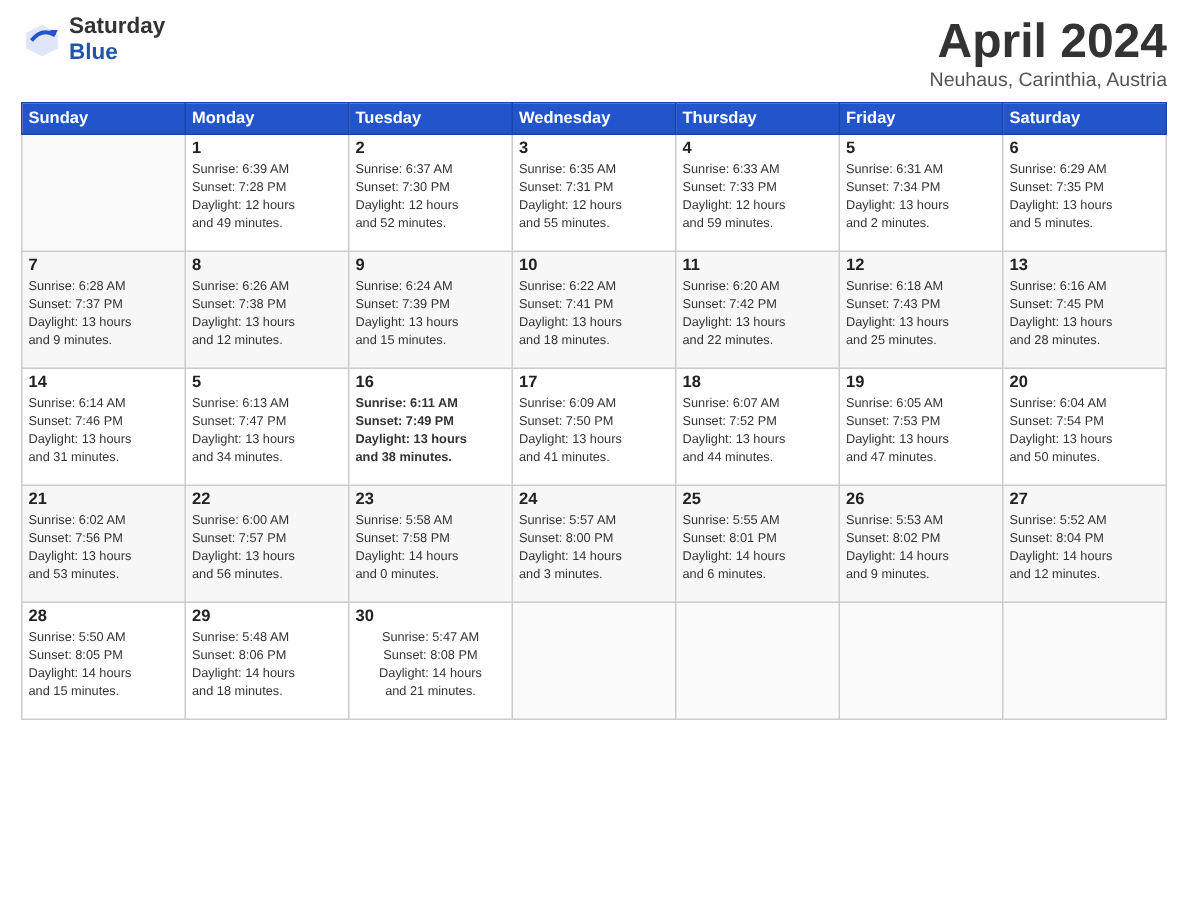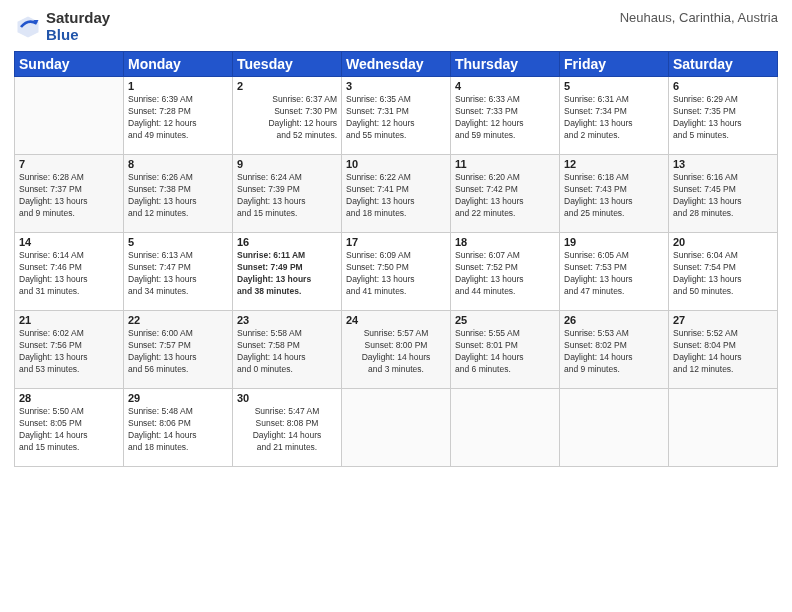--- a/index.html
+++ b/index.html
@@ -61,21 +61,21 @@
       margin-left: 19px;
     }
     table {
       width: 100%;
       border-collapse: collapse;
       table-layout: fixed;
     }
     thead tr th {
       background: #2255cc;
       color: #fff;
-      font-size: 14px;
+      font-size: 11px;
       font-weight: bold;
       padding: 4px 4px;
       text-align: left;
       border: 1px solid #1a44aa;
     }
     tbody tr td {
       border: 1px solid #ccc;
       vertical-align: top;
       padding: 3px 4px;
       font-size: 9px;
@@ -112,20 +112,21 @@
         <polygon points="16,4 28,10 28,22 16,28 4,22 4,10" fill="#2255cc" opacity="0.15"></polygon>
         <path d="M8 16 Q16 6 26 12" stroke="#2255cc" stroke-width="3" fill="none"></path>
         <path d="M26 12 L22 8 L28 8 Z" fill="#2255cc"></path>
       </svg>
       <div class="logo-text">
         <span class="logo-general">Saturday</span>
         <span class="logo-blue">Blue</span>
       </div>
     </div>
     <div class="title-block">
+      <div class="month-title">April 2024</div>
       <div class="location">Neuhaus, Carinthia, Austria</div>
     </div>
   </div>
 
   <table>
     <thead>
       <tr>
       <th>Sunday</th>
           <th>Monday</th>
           <th>Tuesday</th>
@@ -140,21 +141,21 @@
           <td class="empty-cell"></td>
           <td>
             <span class="day-num">1</span>
             <div class="cell-text" style="white-space: pre-line;">Sunrise: 6:39 AM
 Sunset: 7:28 PM
 Daylight: 12 hours
 and 49 minutes.</div>
           </td>
           <td>
             <span class="day-num">2</span>
-            <div class="cell-text" style="white-space: pre-line; text-align: right;">Sunrise: 6:37 AM
+            <div class="cell-text" style="white-space: pre-line;">Sunrise: 6:37 AM
 Sunset: 7:30 PM
 Daylight: 12 hours
 and 52 minutes.</div>
           </td>
           <td>
             <span class="day-num">3</span>
             <div class="cell-text" style="white-space: pre-line;">Sunrise: 6:35 AM
 Sunset: 7:31 PM
 Daylight: 12 hours
 and 55 minutes.</div>
@@ -300,21 +301,21 @@
           </td>
           <td>
             <span class="day-num">23</span>
             <div class="cell-text" style="white-space: pre-line;">Sunrise: 5:58 AM
 Sunset: 7:58 PM
 Daylight: 14 hours
 and 0 minutes.</div>
           </td>
           <td>
             <span class="day-num">24</span>
-            <div class="cell-text" style="white-space: pre-line; text-align: center;">Sunrise: 5:57 AM
+            <div class="cell-text" style="white-space: pre-line;">Sunrise: 5:57 AM
 Sunset: 8:00 PM
 Daylight: 14 hours
 and 3 minutes.</div>
           </td>
           <td>
             <span class="day-num">25</span>
             <div class="cell-text" style="white-space: pre-line;">Sunrise: 5:55 AM
 Sunset: 8:01 PM
 Daylight: 14 hours
 and 6 minutes.</div>

